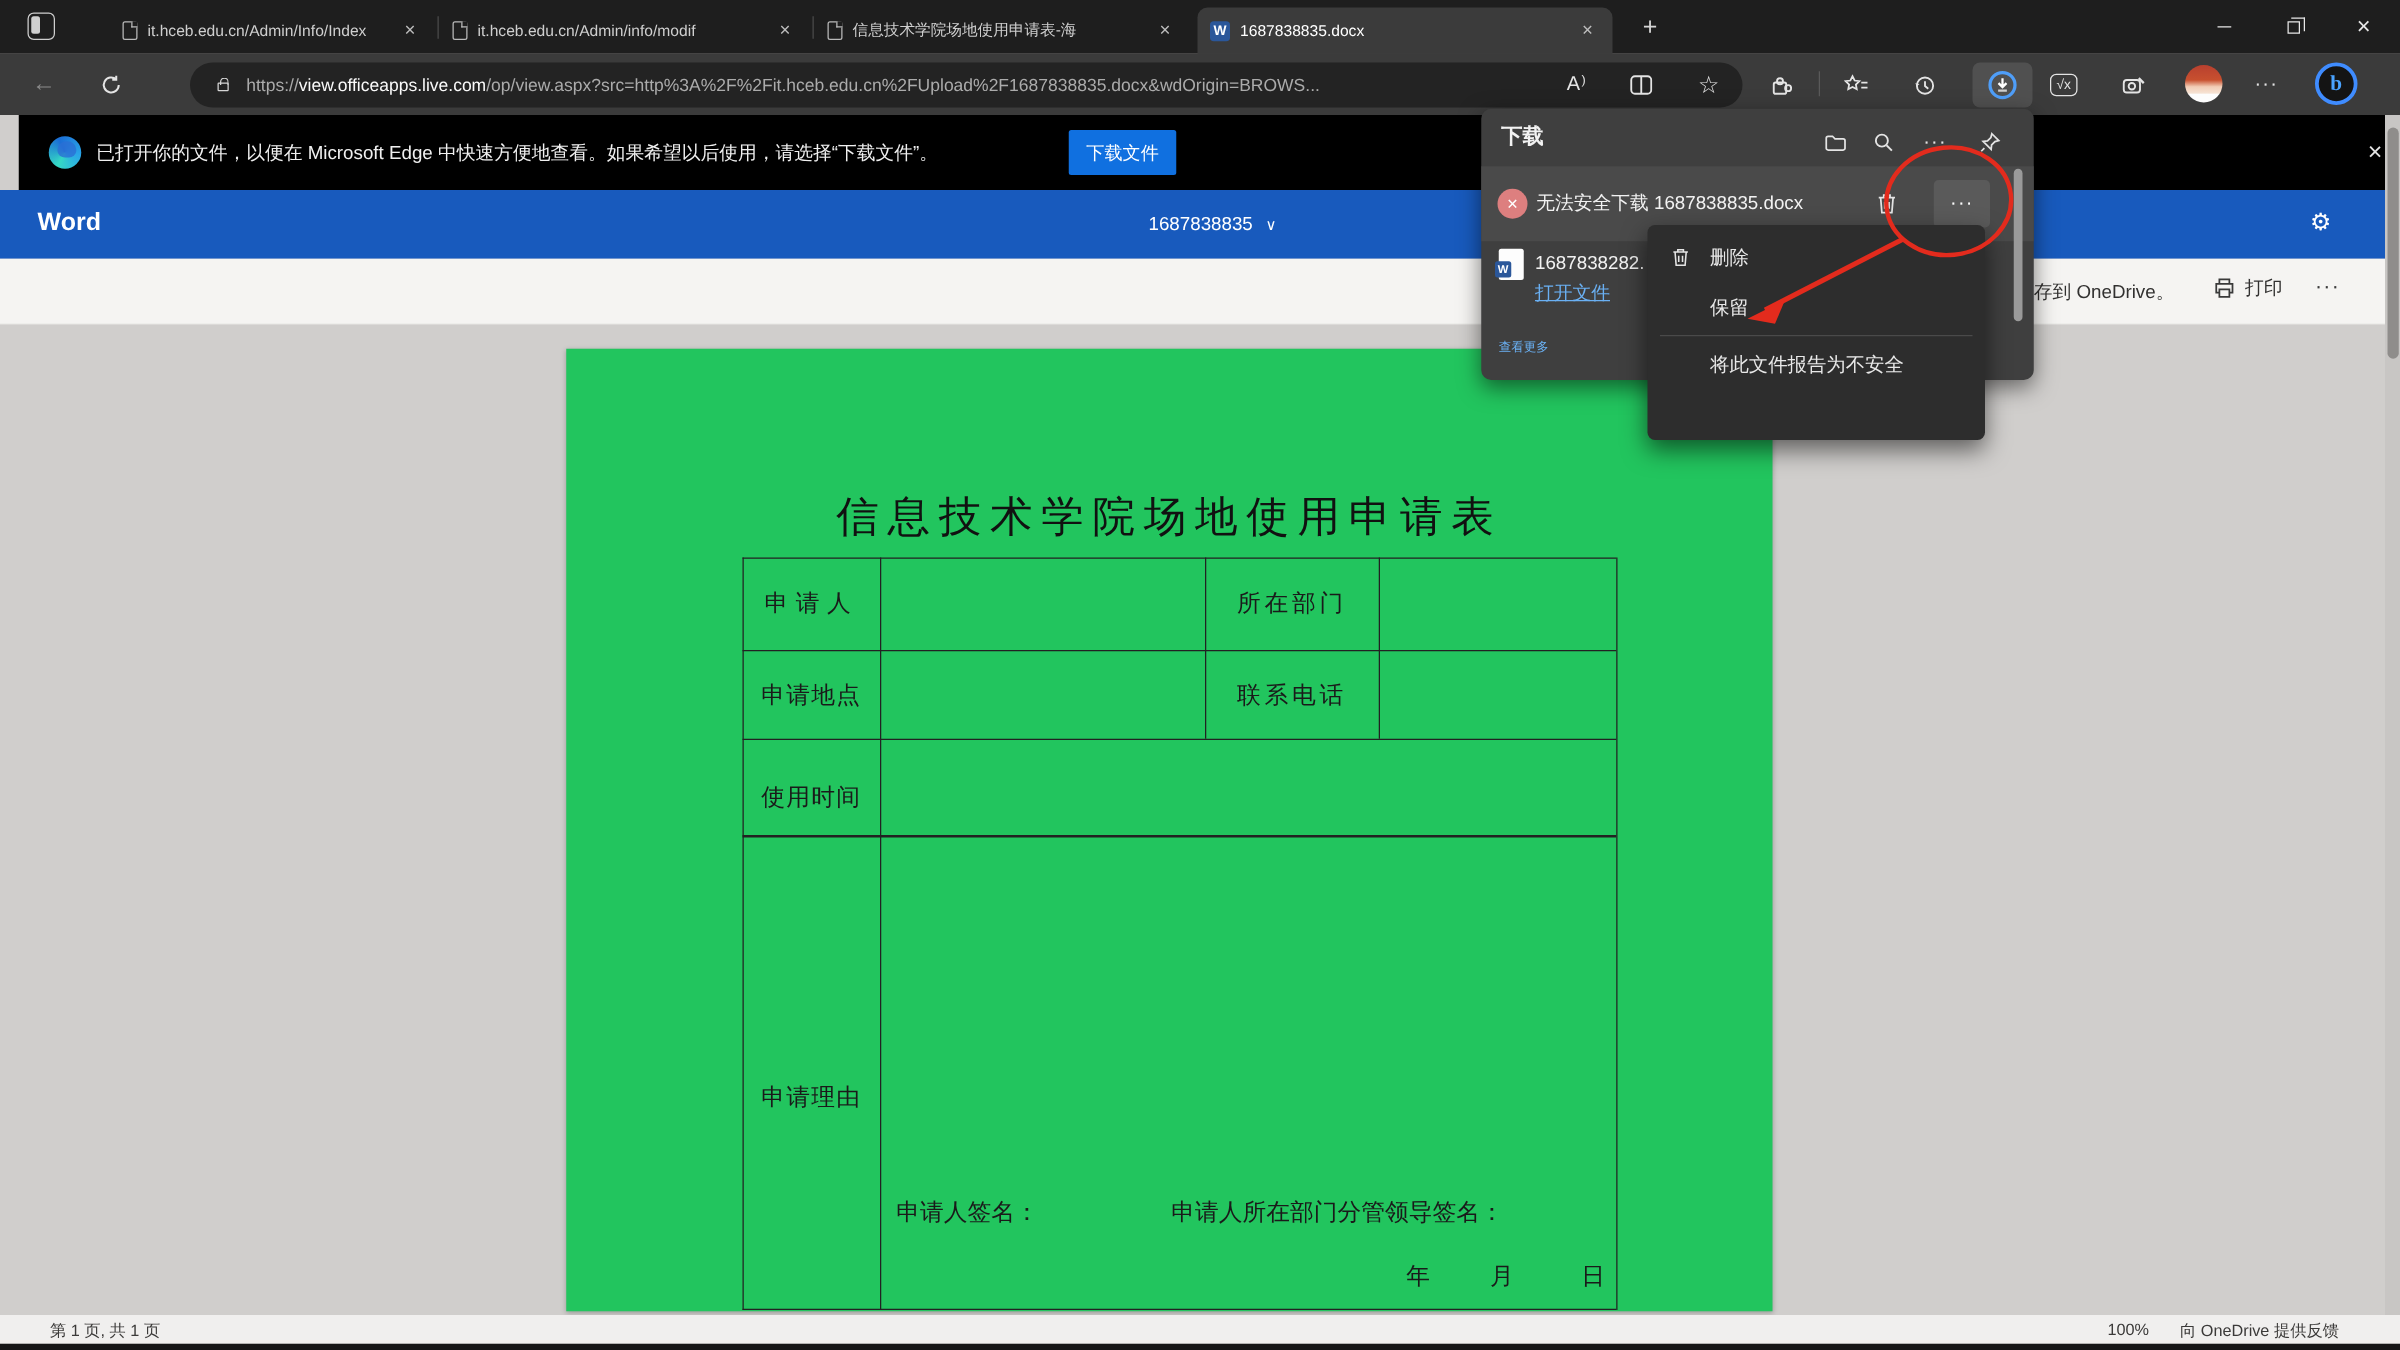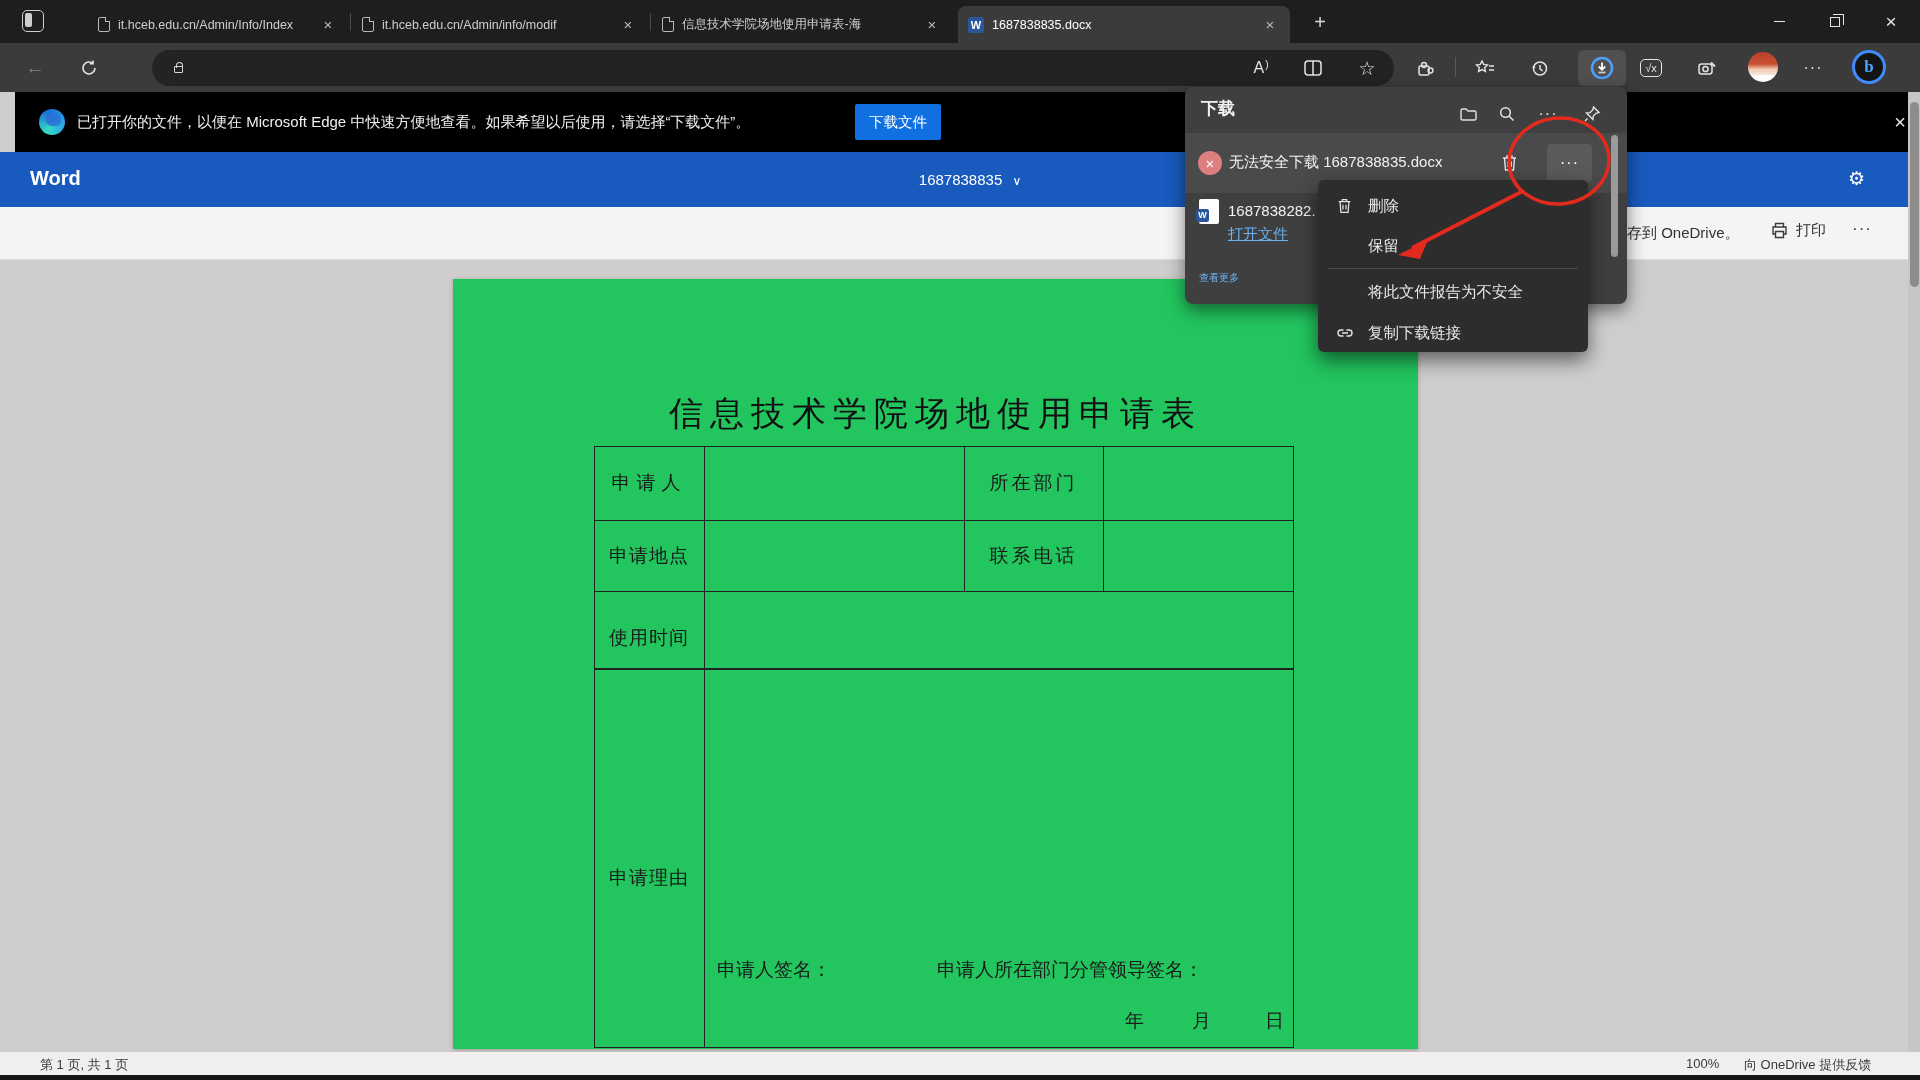--- a/index.html
+++ b/index.html
@@ -157,20 +157,21 @@
 <div class="abs" id="toolbar">
   <div class="tbtn" style="left:18px;color:#8a8a8a;font-size:19px;">←</div>
   <div class="tbtn" style="left:72px;">
     <svg width="18" height="18" viewBox="0 0 18 18">
         <path d="M15 9a6 6 0 1 1-2-4.5M13 1.5v3.2h-3.2" stroke="#e4e4e4" stroke-width="1.6" fill="none"></path>
       </svg>
   </div>
 
   <div id="addressbar">
     <span class="lock" style="margin-left:22px;"></span>
+    <span style="margin-left:14px;white-space:nowrap;overflow:hidden;width:1090px;"><span>https://</span><span class="host">view.officeapps.live.com</span><span>/op/view.aspx?src=http%3A%2F%2Fit.hceb.edu.cn%2FUpload%2F1687838835.docx&amp;wdOrigin=BROWS...</span></span>
   </div>
 
   <div class="tbtn" style="left:1244px;font-size:16px;">
     <span>A</span>
       <span style="font-size:10px;margin:-8px 0 0 1px;">)</span>
   </div>
   <div class="tbtn" style="left:1296px;">
     <svg width="18" height="16" viewBox="0 0 18 16">
         <rect x="1" y="1" width="16" height="14" rx="3" stroke="#e4e4e4" fill="none" stroke-width="1.5"></rect>
         <path d="M9 1v14" stroke="#e4e4e4" stroke-width="1.5"></path>
@@ -345,27 +346,19 @@
   </div>
   <div class="mi" style="top:46px;">
     <span class="micon"></span>
     <span class="mtext">保留</span>
   </div>
   <div class="msep" style="top:88px;"></div>
   <div class="mi" style="top:92px;">
     <span class="micon"></span>
     <span class="mtext">将此文件报告为不安全</span>
   </div>
-  <div class="mi" style="top:133px;">
-    <span class="micon">
-      <svg width="18" height="16" viewBox="0 0 18 16">
-          <path d="M7.5 11H5a3 3 0 0 1 0-6h2.5M10.5 5H13a3 3 0 0 1 0 6h-2.5M6 8h6" stroke="#e4e4e4" fill="none" stroke-width="1.4"></path>
-        </svg>
-    </span>
-    <span class="mtext">复制下载链接</span>
-  </div>
 </div>
 
 <svg class="abs" id="annotations" viewBox="0 0 1920 1080">
   <ellipse cx="1559" cy="161" rx="50" ry="43" fill="none" stroke="#e32b1d" stroke-width="3.5" transform="rotate(-6 1559 161)"></ellipse>
   <line x1="1523" y1="191" x2="1412" y2="248" stroke="#e32b1d" stroke-width="4"></line>
   <path d="M1398 255 L1428 240 L1420 259 Z" fill="#e32b1d"></path>
 </svg>
 
 </body></html>

